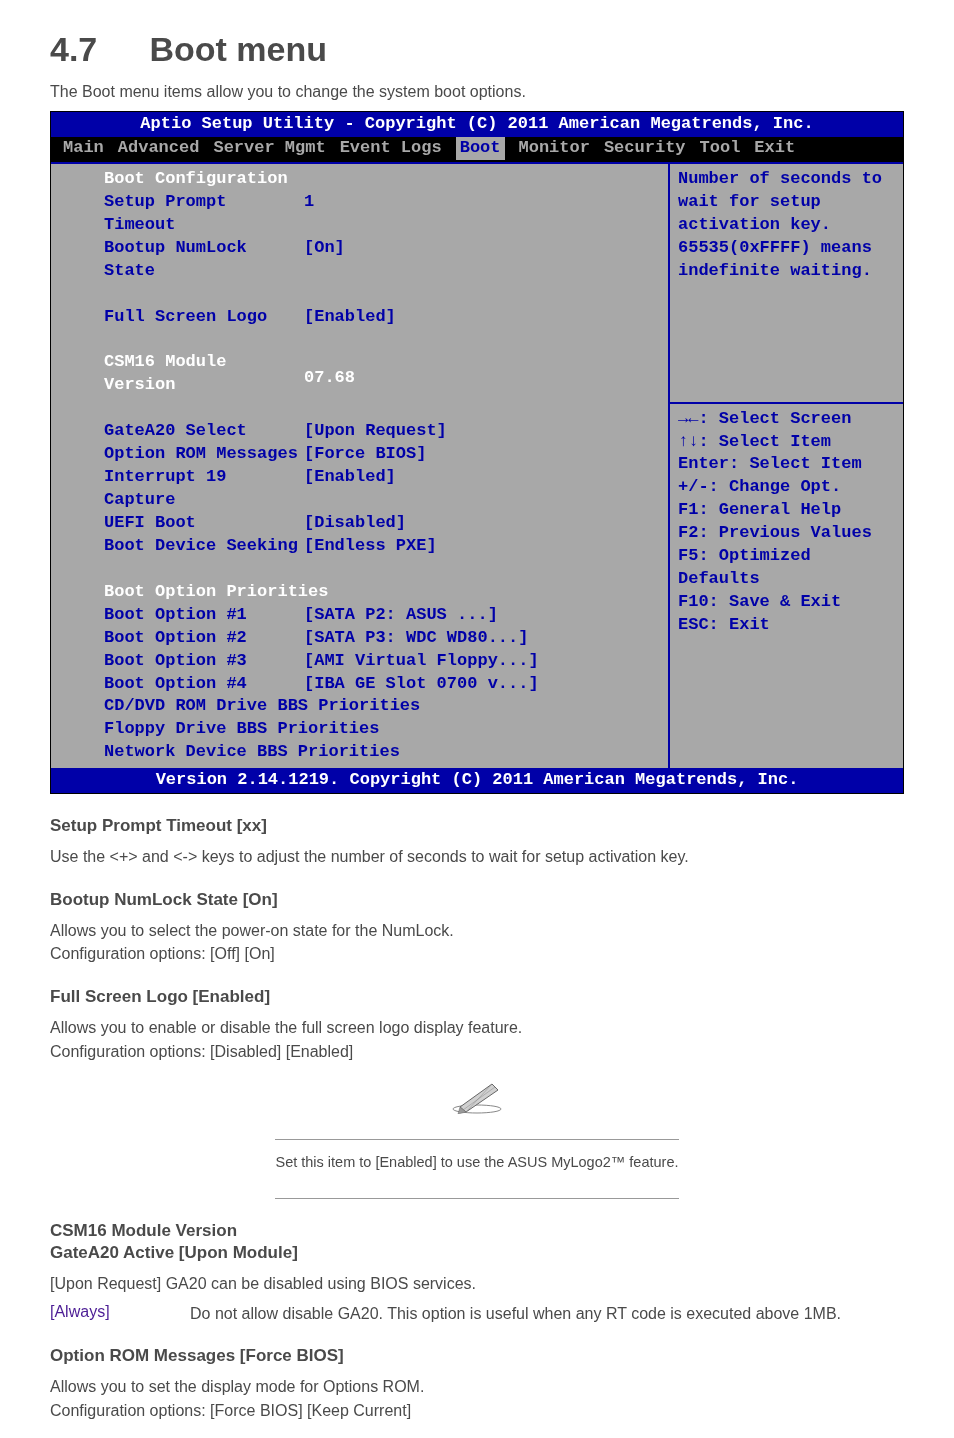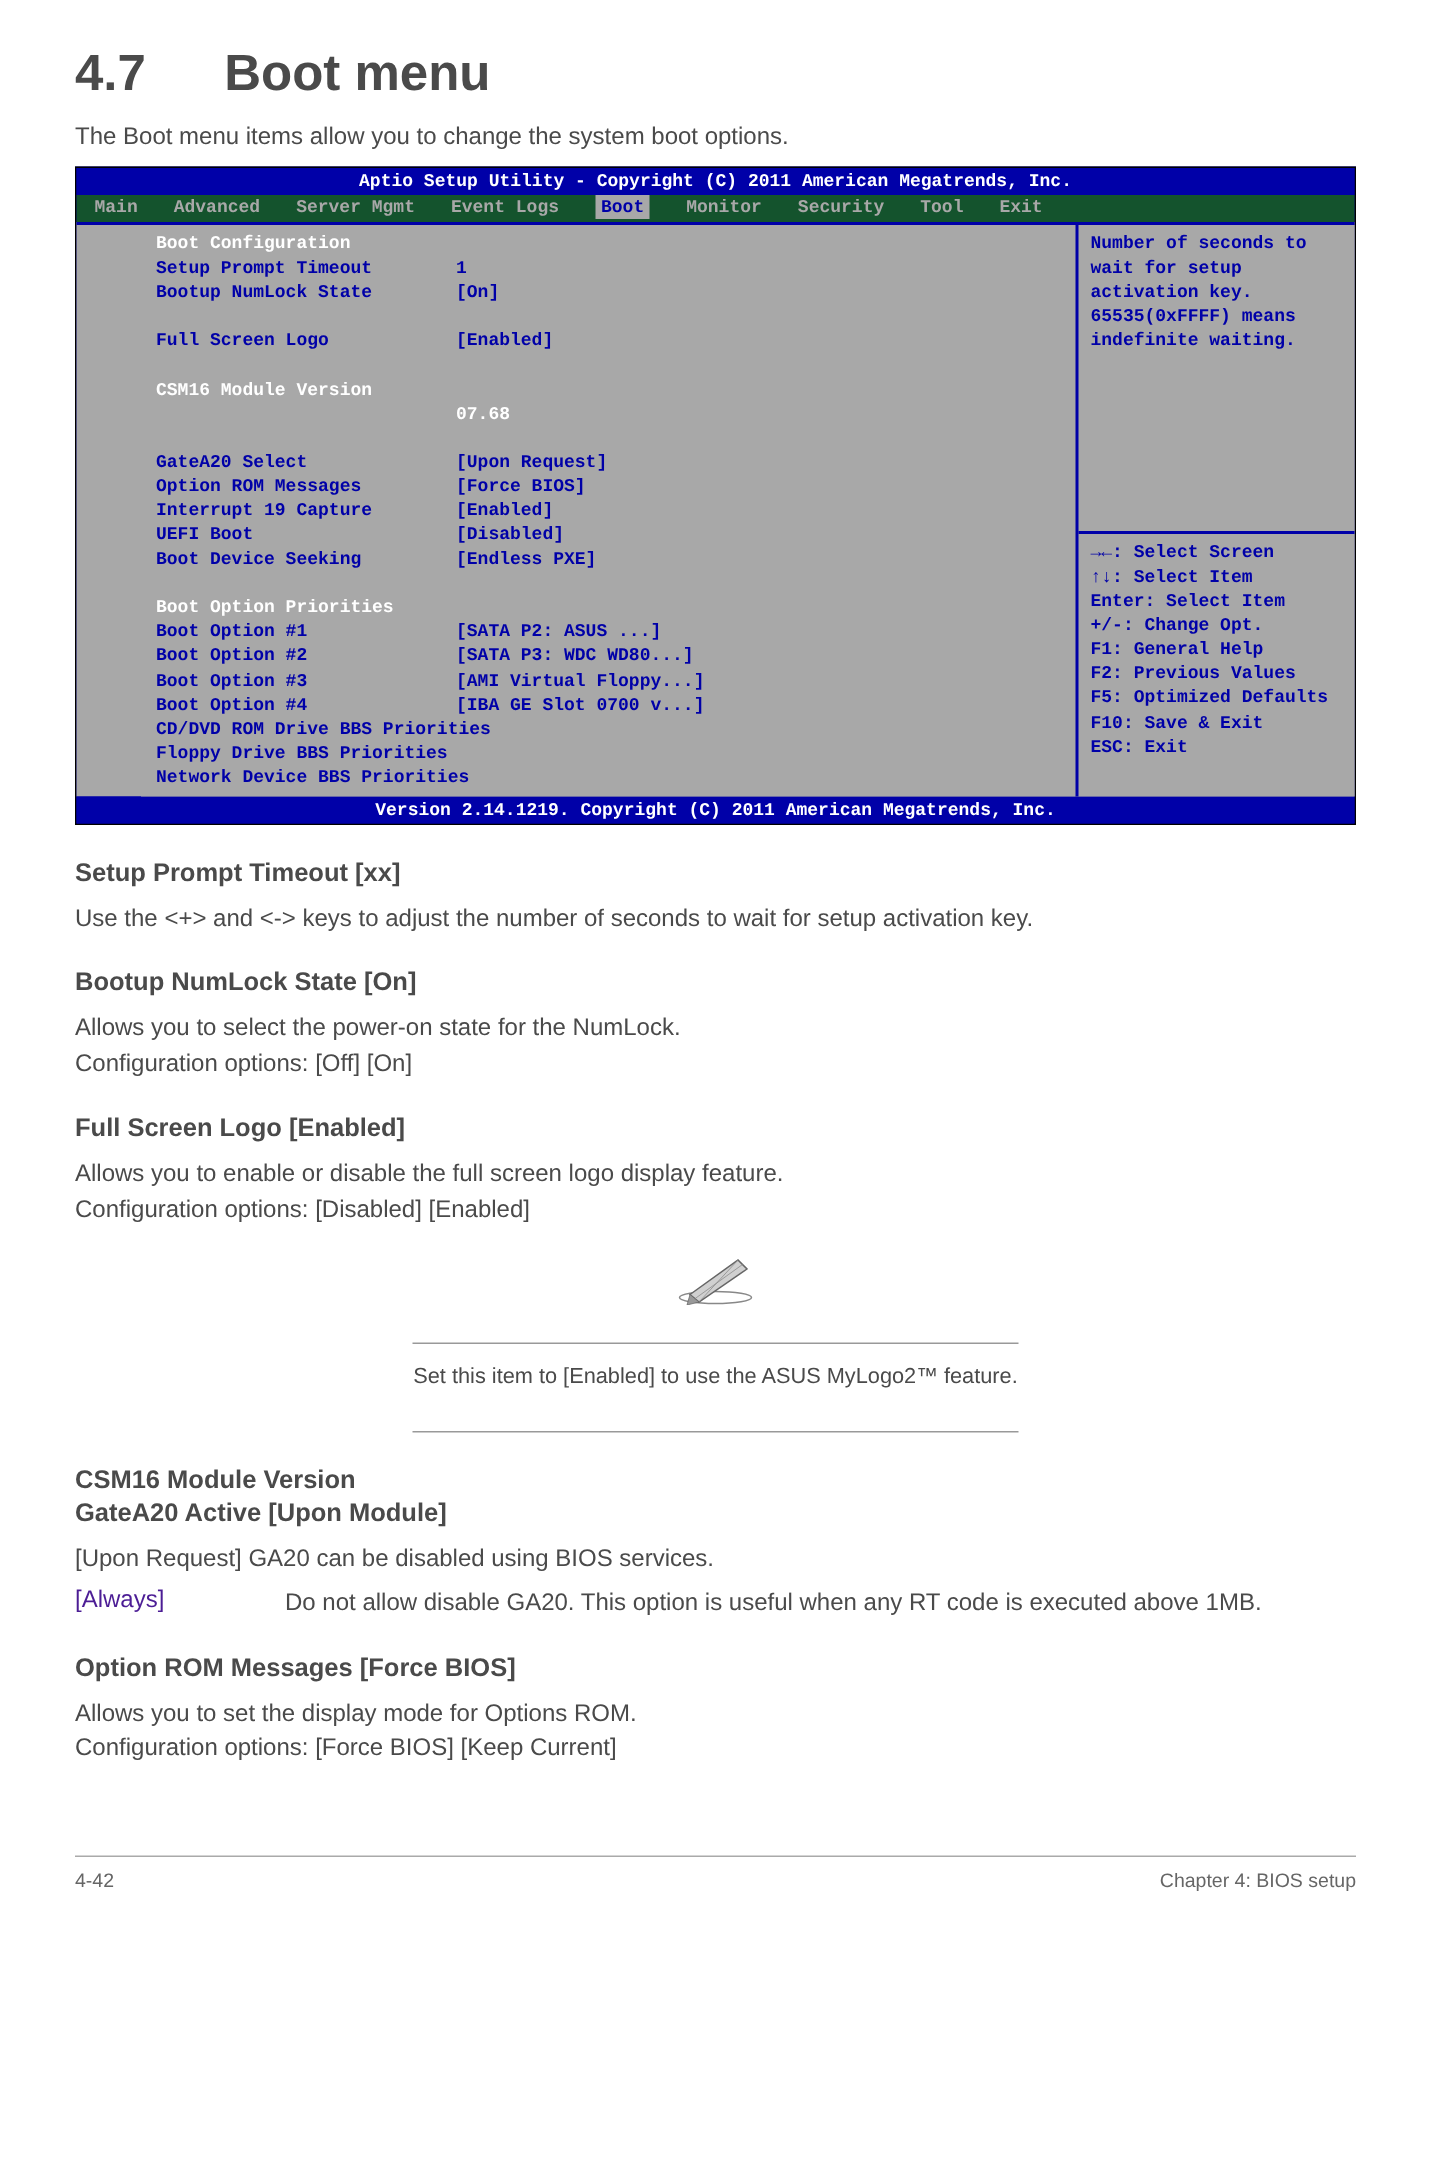--- a/index.html
+++ b/index.html
@@ -31,38 +31,38 @@
     .intro-text {
       font-size: 16px;
       color: #4a4a4a;
       margin-bottom: 10px;
     }
     
     .bios-box {
       background: #0000a8;
       border: 1px solid #000;
       font-family: 'Courier New', monospace;
-      font-size: 12px;
+      font-size: 17px;
       font-weight: bold;
       color: #fff;
       line-height: 1.35;
     }
     
     .bios-header {
       background: #0000a8;
       color: #fff;
       text-align: center;
       padding: 1px 0;
     }
     
     .bios-tabs {
-      background: #14532d;
+      background: #000000;
       padding: 0 12px 2px 12px;
       display: flex;
-      gap: 24px;
+      gap: 14px;
     }
     
     .bios-tab {
       color: #a8a8a8;
     }
     
     .bios-tab.active {
       background: #a8a8a8;
       color: #0000a8;
       padding: 0 4px;
@@ -76,21 +76,21 @@
     }
     
     .bios-main {
       flex: 1;
       padding: 4px 10px;
       background: #a8a8a8;
       color: #0000a8;
     }
     
     .bios-right {
-      width: 186px;
+      width: 235px;
       background: #a8a8a8;
       color: #0000a8;
       padding: 4px 8px;
       border-left: 2px solid #0000a8;
     }
     
     .bios-row {
       display: flex;
     }
     

